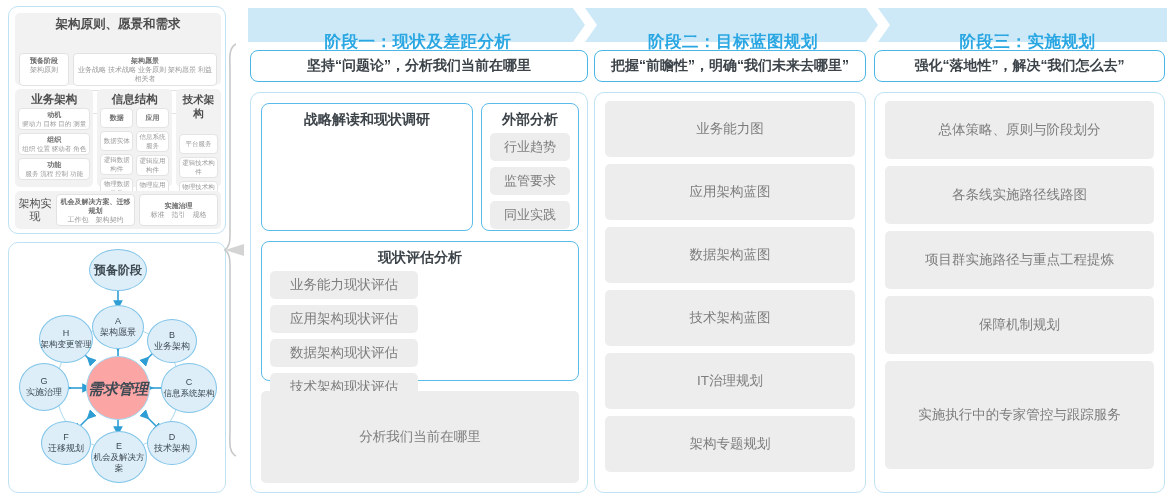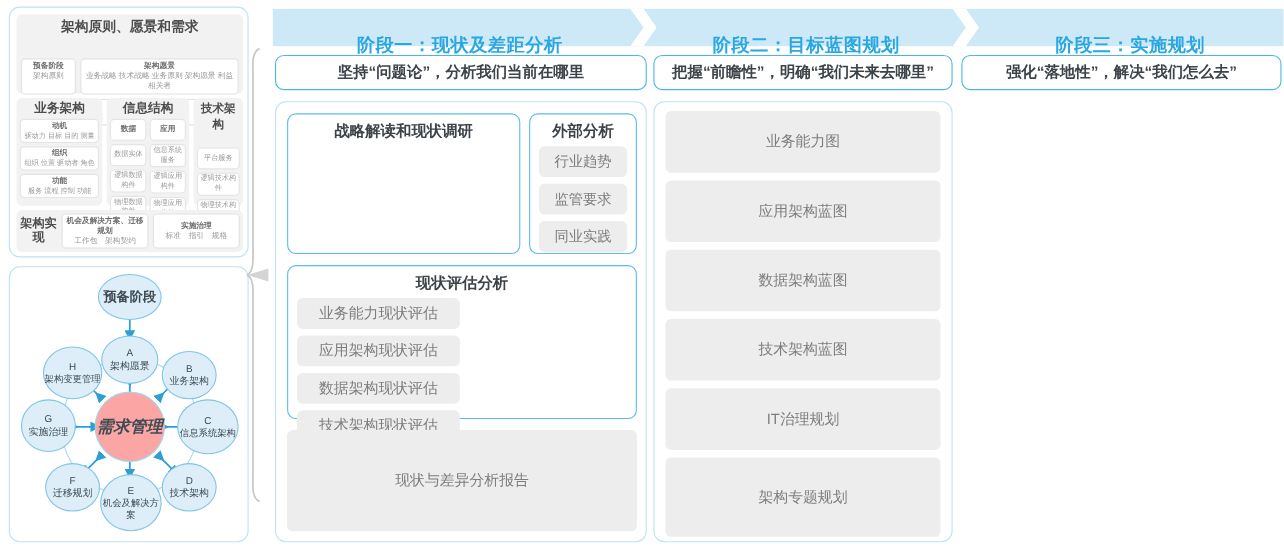--- a/index.html
+++ b/index.html
@@ -50,21 +50,21 @@
   .twocol{display:flex;gap:3px;}
   .twocol > div{flex:1;}
   .mini2{background:#fff;border:1px solid #e4e4e4;border-radius:4px;box-sizing:border-box;
          padding:1px;margin-bottom:3px;min-height:20px;display:flex;align-items:center;justify-content:center;}
   .mini2 span{font-size:6.5px;color:#9a9a9a;text-align:center;line-height:8.5px;display:block;}
   .mini2.hd span{font-weight:bold;color:#6e6e6e;font-size:7px;}
 
   
   .sec3{position:absolute;left:6px;top:184px;width:206px;height:38px;padding:3px;display:flex;gap:4px;align-items:stretch;}
   .impl-lbl{width:34px;display:flex;align-items:center;justify-content:center;
-            font-size:11px;font-weight:bold;color:#4d4d4d;text-align:center;line-height:13px;}
+            font-size:11px;font-weight:normal;color:#4d4d4d;text-align:center;line-height:13px;}
   .sec3 .cell{flex:1;display:flex;flex-direction:column;justify-content:center;}
 
   
   .cycle{position:absolute;left:0;top:0;width:218px;height:251px;}
   .node{
     position:absolute;border-radius:50%;
     border:1px solid #7fc4e8;background:#ddeef9;
     display:flex;align-items:center;justify-content:center;flex-direction:column;
     box-sizing:border-box;text-align:center;color:#3d4a52;
   }
@@ -350,29 +350,38 @@
         <div class="ic-h">现状评估分析</div>
         <div class="grid2">
           <div class="chip s2" style="width:148px">业务能力现状评估</div>
           <div class="chip s2" style="width:148px">应用架构现状评估</div>
           <div class="chip s2" style="width:148px">数据架构现状评估</div>
           <div class="chip s2" style="width:148px">技术架构现状评估</div>
           <div class="chip s2" style="width:302px">科技治理现状评估</div>
         </div>
       </div>
 
-      <div class="chip big" style="position:absolute;left:10px;top:298px;width:318px;height:92px">现状与差异分析报告</div>
+      <div class="chip big" style="position:absolute;left:10px;top:298px;width:318px;height:92px">分析我们当前在哪里</div>
     </div>
 
     <div class="pcol" style="left:346px;width:272px">
       <div class="stack">
         <div class="chip big" style="height:56px">业务能力图</div>
         <div class="chip big" style="height:56px">应用架构蓝图</div>
         <div class="chip big" style="height:56px">数据架构蓝图</div>
         <div class="chip big" style="height:56px">技术架构蓝图</div>
         <div class="chip big" style="height:56px">IT治理规划</div>
-        <div class="chip big" style="height:72px">架构专题规划</div>
-      </div>
-    </div>
-
+        <div class="chip big" style="height:56px">架构专题规划</div>
+      </div>
+    </div>
+
+    <div class="pcol" style="left:626px;width:291px">
+      <div class="stack">
+        <div class="chip big" style="height:58px">总体策略、原则与阶段划分</div>
+        <div class="chip big" style="height:58px">各条线实施路径线路图</div>
+        <div class="chip big" style="height:58px">项目群实施路径与重点工程提炼</div>
+        <div class="chip big" style="height:58px">保障机制规划</div>
+        <div class="chip big" style="height:108px">实施执行中的专家管控与跟踪服务</div>
+      </div>
+    </div>
 
   </div>
 </div>
 
 </body></html>

